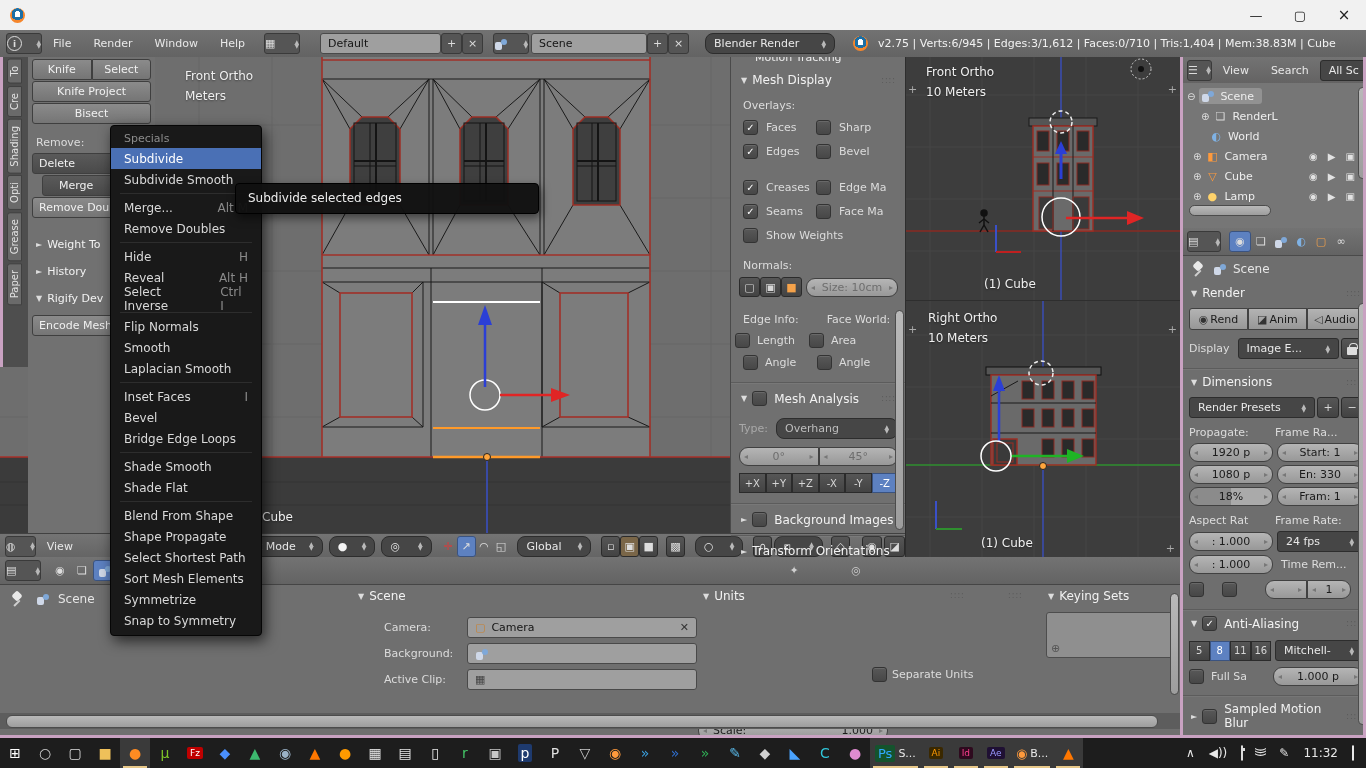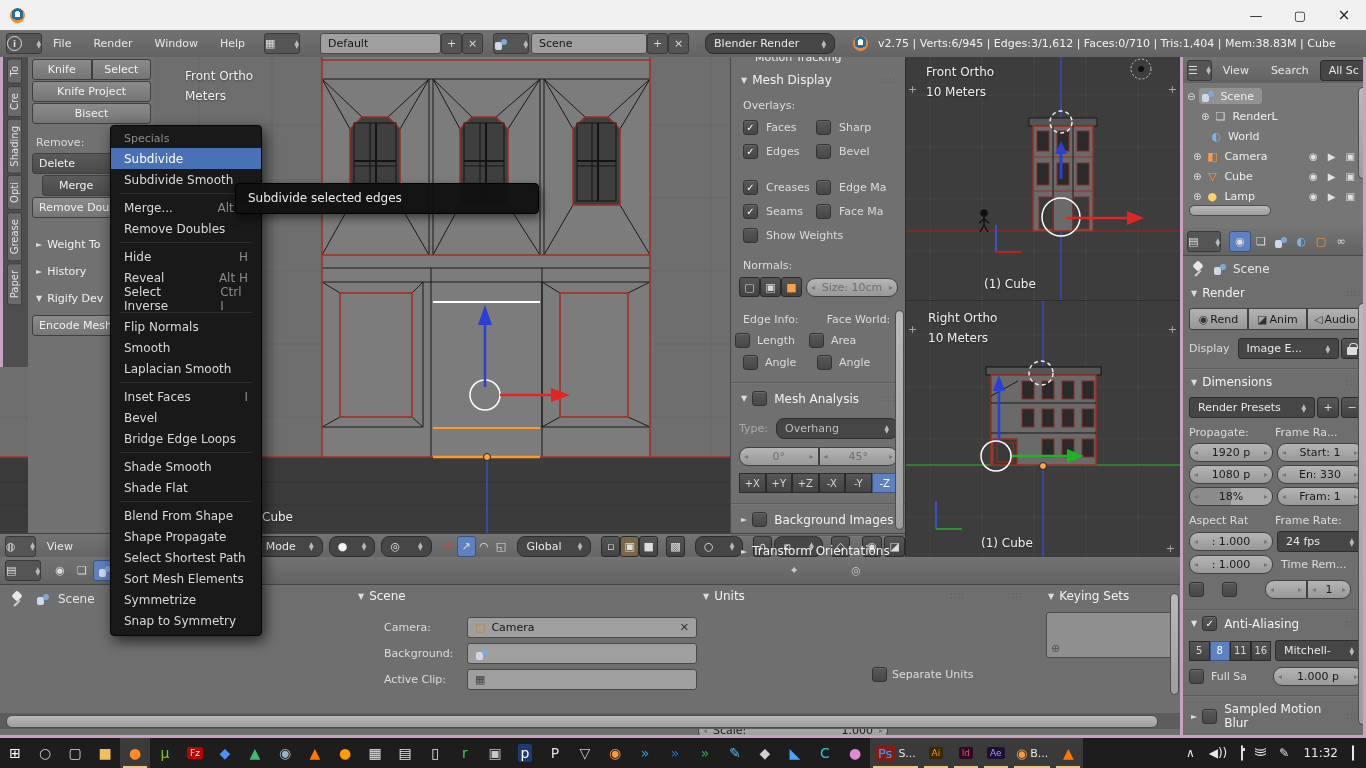--- a/index.html
+++ b/index.html
@@ -975,21 +975,21 @@
       <span class="ticon">
         <span style="color: rgb(74, 163, 255); font-size: 14px;">◣</span>
       </span>
       <span class="ticon">
         <span style="color: rgb(48, 197, 216); font-size: 14px;">C</span>
       </span>
       <span class="ticon">
         <span style="color: rgb(224, 139, 208); font-size: 14px;">●</span>
       </span>
       <span class="tgroup active">
-        <span style="font-size: 13px; color: rgb(49, 168, 255); background: #7f1d1d; padding: 1px 3px; border-radius: 2px;">Ps</span>
+        <span style="font-size: 13px; color: rgb(49, 168, 255); background: #14532d; padding: 1px 3px; border-radius: 2px;">Ps</span>
         <span class="tlabel">S...</span>
       </span>
       <span class="ticon active">
         <span style="color: rgb(255, 154, 0); font-size: 9px; background: rgb(58, 40, 0); padding: 1px 3px; border-radius: 2px;">Ai</span>
       </span>
       <span class="ticon active">
         <span style="color: rgb(255, 63, 142); font-size: 9px; background: rgb(46, 10, 30); padding: 1px 3px; border-radius: 2px;">Id</span>
       </span>
       <span class="ticon active">
         <span style="color: rgb(154, 154, 255); font-size: 9px; background: rgb(31, 16, 51); padding: 1px 3px; border-radius: 2px;">Ae</span>

